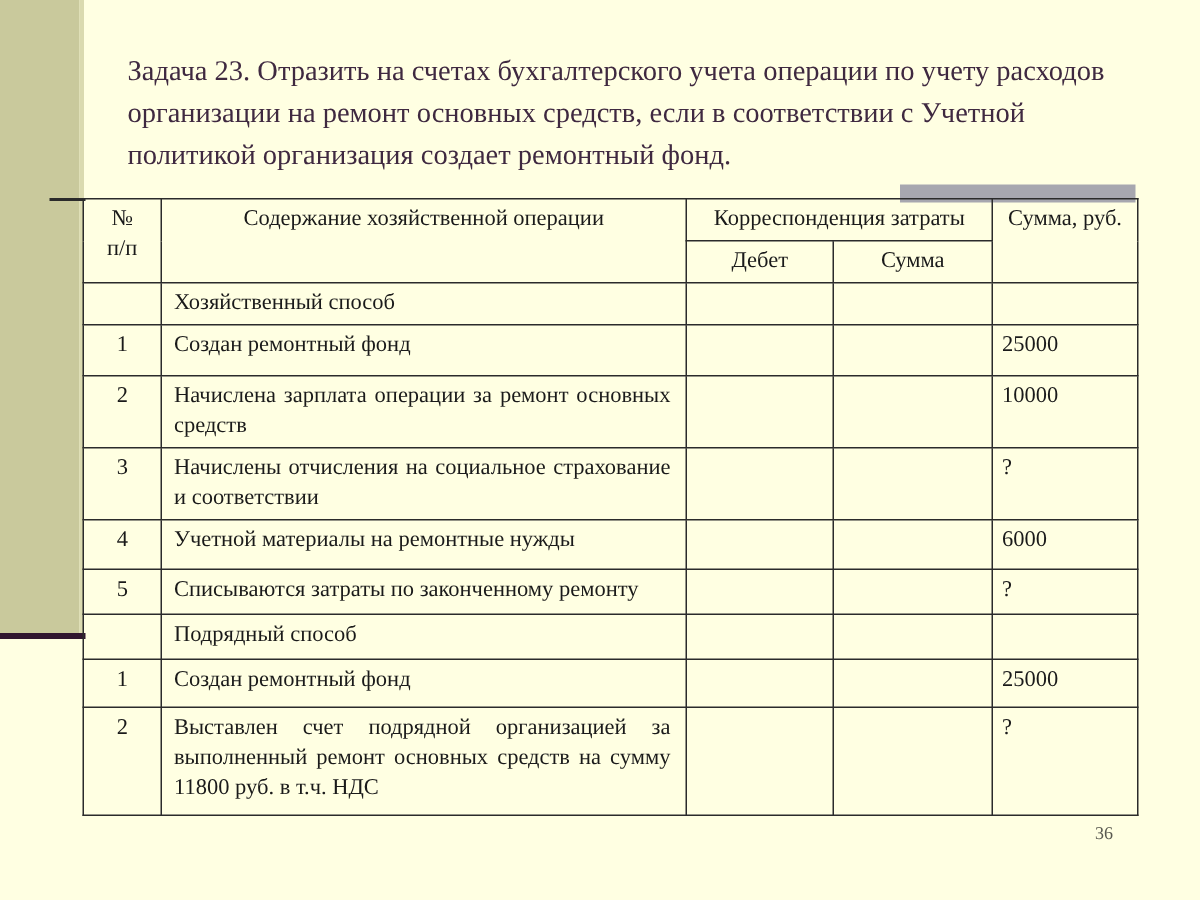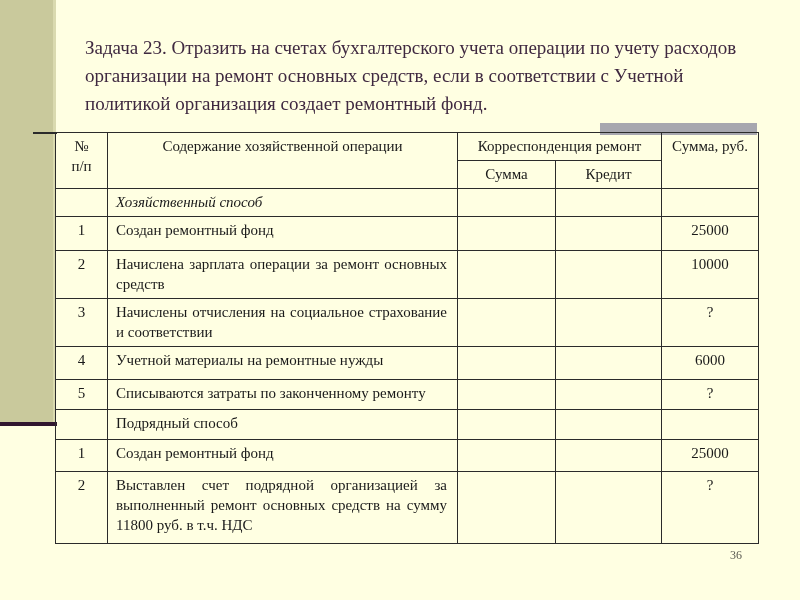--- a/index.html
+++ b/index.html
@@ -63,32 +63,32 @@
     border: 1px solid #2B2B2B;
     vertical-align: top;
     font-weight: normal;
     padding: 3px 6px 4px 6px;
     overflow: hidden;
   }
   .ops-table thead tr:nth-child(1) { height: 27px; }
   .ops-table thead tr:nth-child(2) { height: 26px; }
   .ops-table th { text-align: center; }
   th.h-num { white-space: pre-line; }
-  .ops-table tbody tr:nth-child(1) { height: 26px; font-style: italic; }
+  .ops-table tbody tr:nth-child(1) { height: 26px; }
   .ops-table tbody tr:nth-child(2) { height: 34px; }
   .ops-table tbody tr:nth-child(3) { height: 44px; }
   .ops-table tbody tr:nth-child(4) { height: 45px; }
   .ops-table tbody tr:nth-child(5) { height: 33px; }
   .ops-table tbody tr:nth-child(6) { height: 30px; }
   .ops-table tbody tr:nth-child(7) { height: 30px; }
   .ops-table tbody tr:nth-child(8) { height: 32px; }
   .ops-table tbody tr:nth-child(9) { height: 72px; }
   .ops-table td.cell-num { text-align: center; }
   .ops-table td.cell-content { text-align: justify; padding-left: 8px; padding-right: 10px; }
-  .ops-table td.cell-sum { text-align: center; }
+  .ops-table td.cell-sum { }
   .page-number {
     position: absolute;
     left: 730px; top: 548px;
     width: 30px;
     font-size: 12px;
     color: #595950;
   }
 </style>
 </head>
 <body>
@@ -108,26 +108,26 @@
       <col style="width:350px">
       <col style="width:98px">
       <col style="width:106px">
       <col style="width:97px">
     </colgroup>
     <thead>
       <tr>
         <th class="h-num" rowspan="2">№
 п/п</th>
         <th rowspan="2">Содержание хозяйственной операции</th>
-        <th colspan="2">Корреспонденция ремонт</th>
+        <th colspan="2">Корреспонденция затраты</th>
         <th rowspan="2">Сумма, руб.</th>
       </tr>
       <tr>
+        <th>Дебет</th>
         <th>Сумма</th>
-        <th>Кредит</th>
       </tr>
     </thead>
     <tbody id="table-body">
         <tr>
           <td class="cell-num"></td>
           <td class="cell-content">Хозяйственный способ</td>
           <td class="cell-debit"></td>
           <td class="cell-credit"></td>
           <td class="cell-sum"></td>
         </tr>

